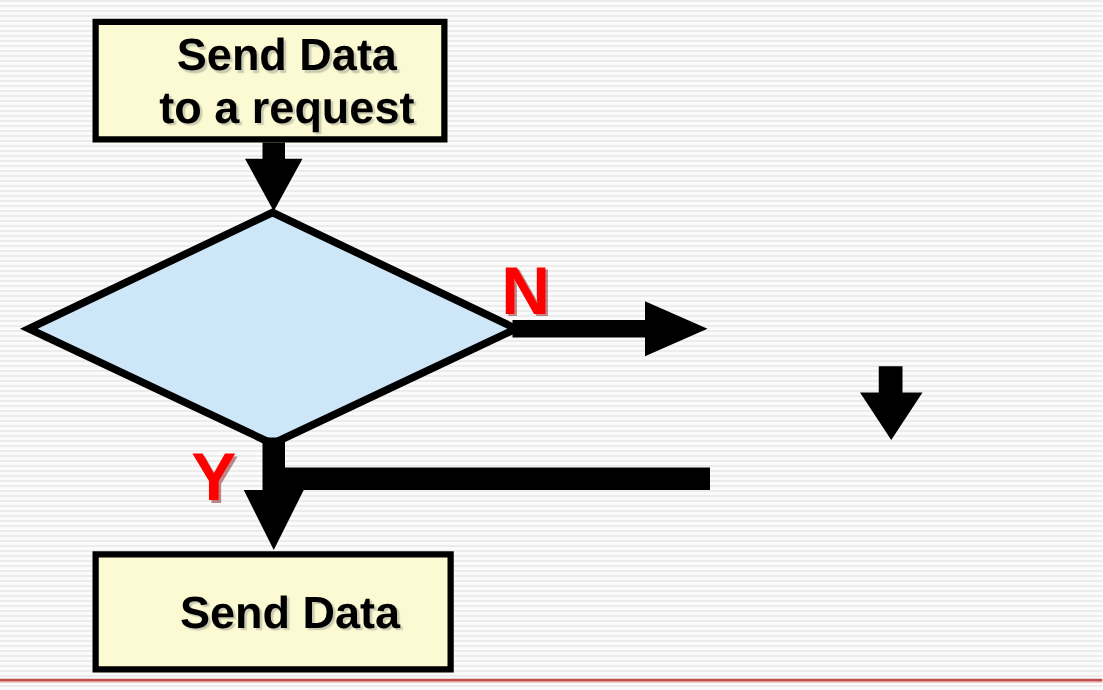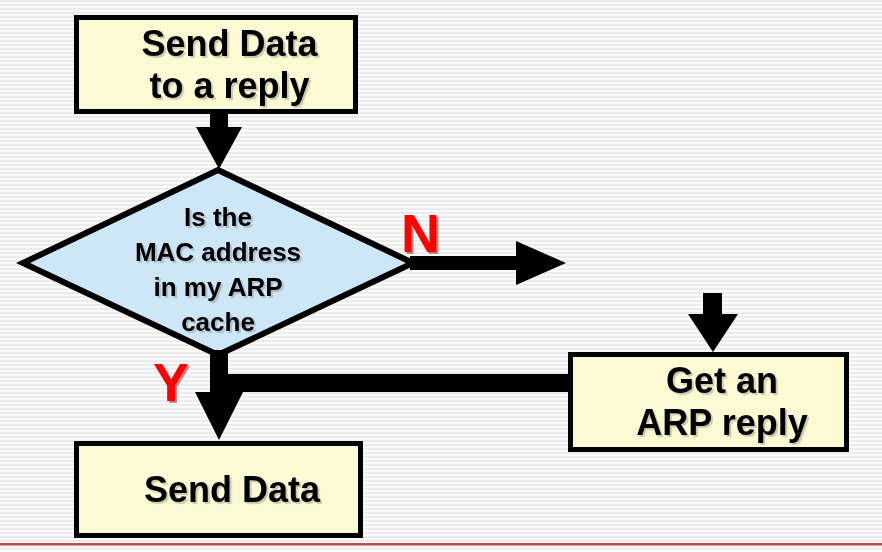--- a/index.html
+++ b/index.html
@@ -110,38 +110,28 @@
     </g>
 
     <g fill="#000000">
       <rect x="210" y="350" width="18" height="44"></rect>
       <polygon points="195,392 243,392 219,440"></polygon>
     </g>
   </svg>
 
   <div class="node" id="node-start">
     <div>Send Data</div>
-    <div>to a reply</div>
+    <div>to a request</div>
   </div>
 
 
-  <div class="node" id="node-reply">
-    <div>Get an</div>
-    <div>ARP reply</div>
-  </div>
 
   <div class="node" id="node-finish">
     <div>Send Data</div>
   </div>
 
-  <div class="diamond-text">
-    <div>Is the</div>
-    <div>MAC address</div>
-    <div>in my ARP</div>
-    <div>cache</div>
-  </div>
 
   <div class="branch-label" id="label-no">N</div>
   <div class="branch-label" id="label-yes">Y</div>
 
   <div id="footer-line"></div>
 
 </div>
 
 </body></html>

